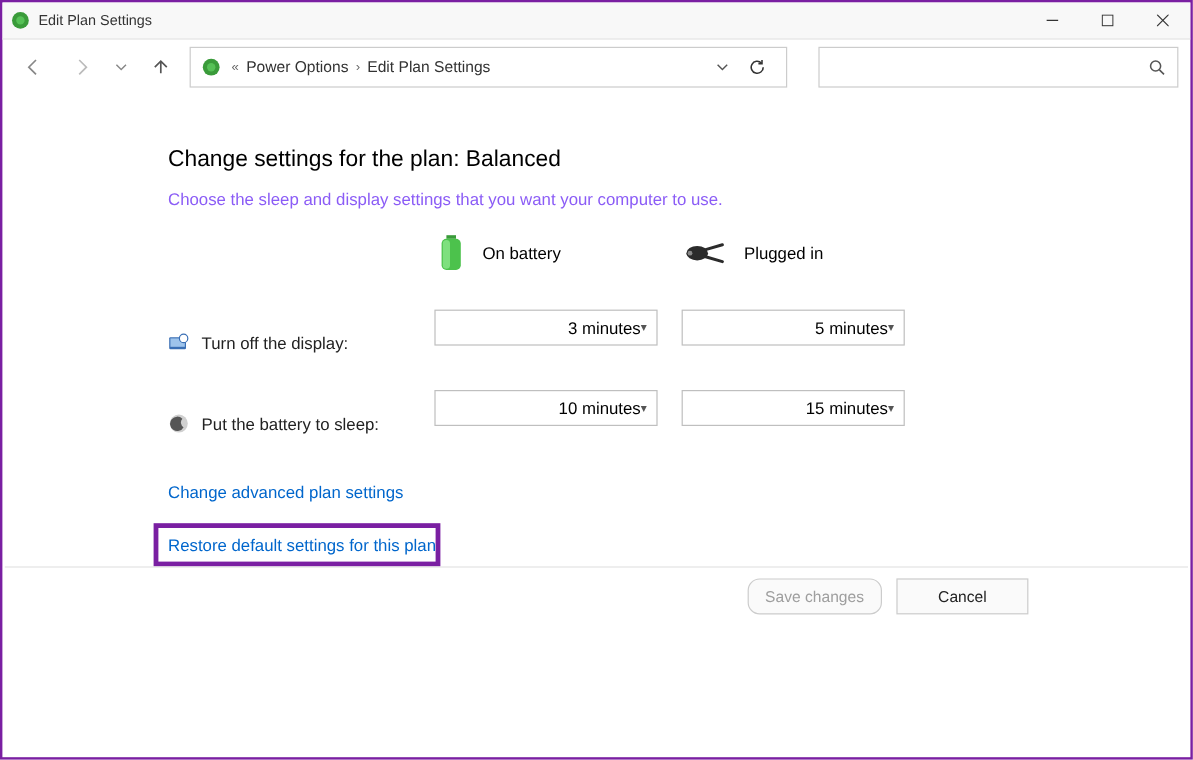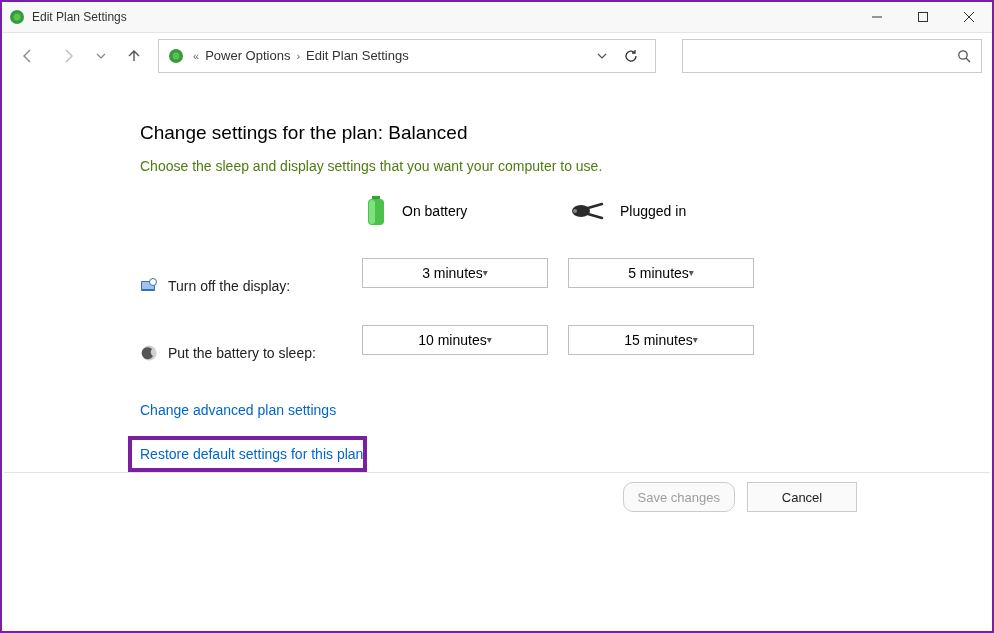--- a/index.html
+++ b/index.html
@@ -22,32 +22,32 @@
 .addrbar .chev, .addrbar .dchev { color: #666; font-size: 11px; }
 .addrbar .drop { width: 18px; text-align: center; color: #555; }
 .addrbar .refresh { width: 24px; text-align: center; color: #333; }
 .searchbar { flex: 1; height: 34px; border: 1px solid #ccc; display: flex; align-items: center; padding: 0 10px; margin-left: 18px; }
 .searchbar input { flex: 1; border: none; outline: none; font-size: 13px; }
 .searchbar .mag { color: #666; }
 
 
 .content { padding: 44px 0 0 138px; width: 100%; }
 .heading { font-size: 19px; color: #000000; margin-bottom: 14px; }
-.subtext { font-size: 14px; color: #4d7c0f; margin-bottom: 20px; }
+.subtext { font-size: 14px; color: #8b5cf6; margin-bottom: 20px; }
 
 .cols { display: flex; align-items: center; margin-bottom: 22px; }
 .spacer-col { width: 222px; }
 .col-hdr { width: 206px; display: flex; align-items: center; gap: 12px; font-size: 14px; }
 .col-hdr.batt { }
 .col-hdr.plug { }
 
 .row { display: flex; align-items: center; margin-bottom: 22px; }
 .row-label { width: 222px; display: flex; align-items: center; gap: 10px; font-size: 14px; color: #222; margin-top: 27px; }
 .row-label .ricon { width: 18px; height: 18px; }
-.select { width: 186px; height: 30px; border: 1px solid #bfbfbf; display: flex; align-items: center; justify-content: center; padding: 0 8px; font-size: 14px; margin-right: 20px; background: #fff; }
+.select { width: 186px; height: 30px; border: 1px solid #bfbfbf; display: flex; align-items: center; justify-content: flex-end; padding: 0 8px; font-size: 14px; margin-right: 20px; background: #fff; }
 .select .caret { color: #555; font-size: 10px; }
 
 .link { font-size: 14px; color: #0066cc; margin-top: 40px; margin-bottom: 18px; cursor: pointer; }
 .link2-wrap { display: inline-block; border: 4px solid #7a1fa2; padding: 6px 0 6px 8px; margin-left: -12px; }
 .link2 { font-size: 14px; color: #0066cc; cursor: pointer; }
 
 .footer-sep { position: absolute; left: 2px; right: 2px; top: 470px; height: 1px; background: #e3e3e3; }
 .footer-btns { position: absolute; right: 135px; top: 480px; display: flex; gap: 12px; }
 .btn { min-width: 110px; height: 30px; border: 1px solid #ccc; background: #fafafa; font-size: 13px; display: flex; align-items: center; justify-content: center; padding: 0 14px; }
 .btn.disabled { color: #9e9e9e; border-radius: 10px; }

